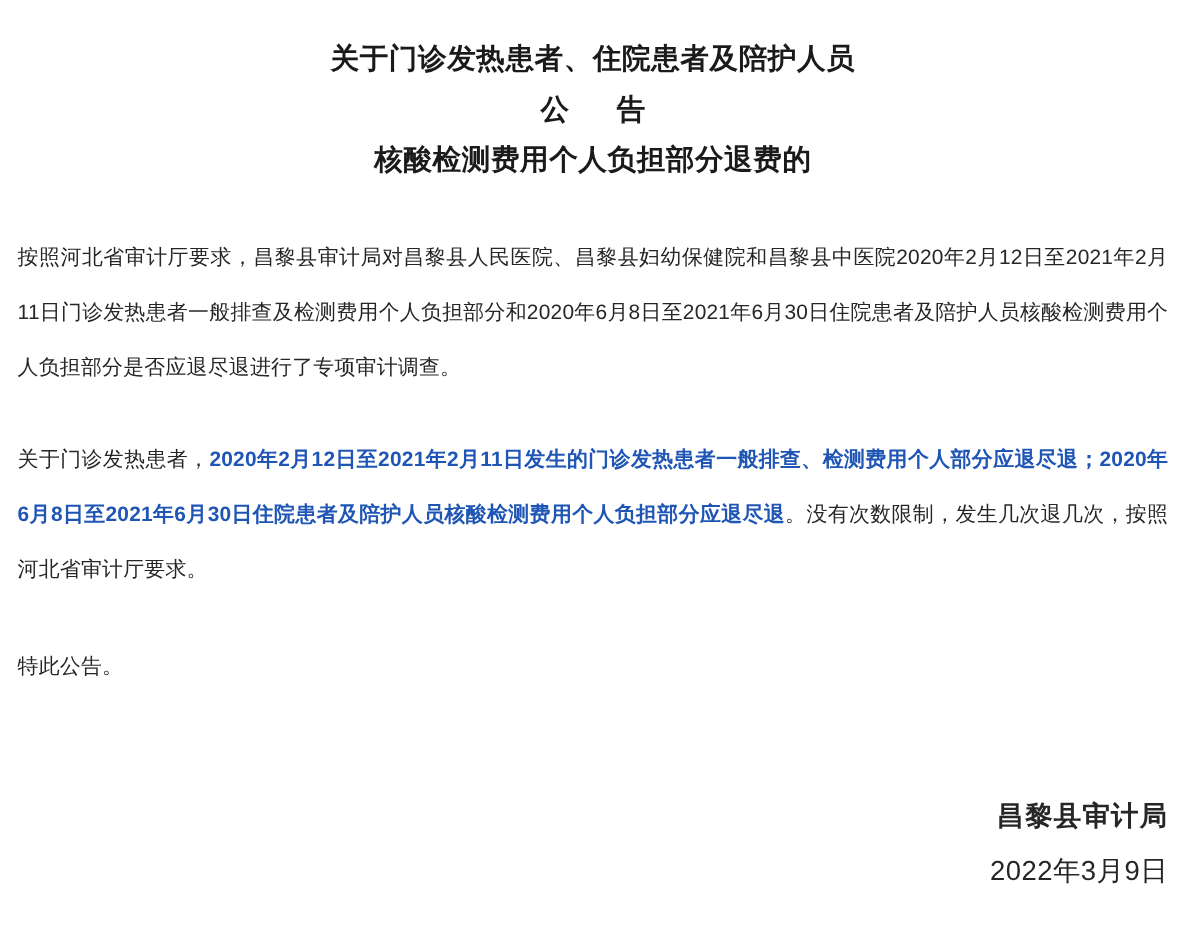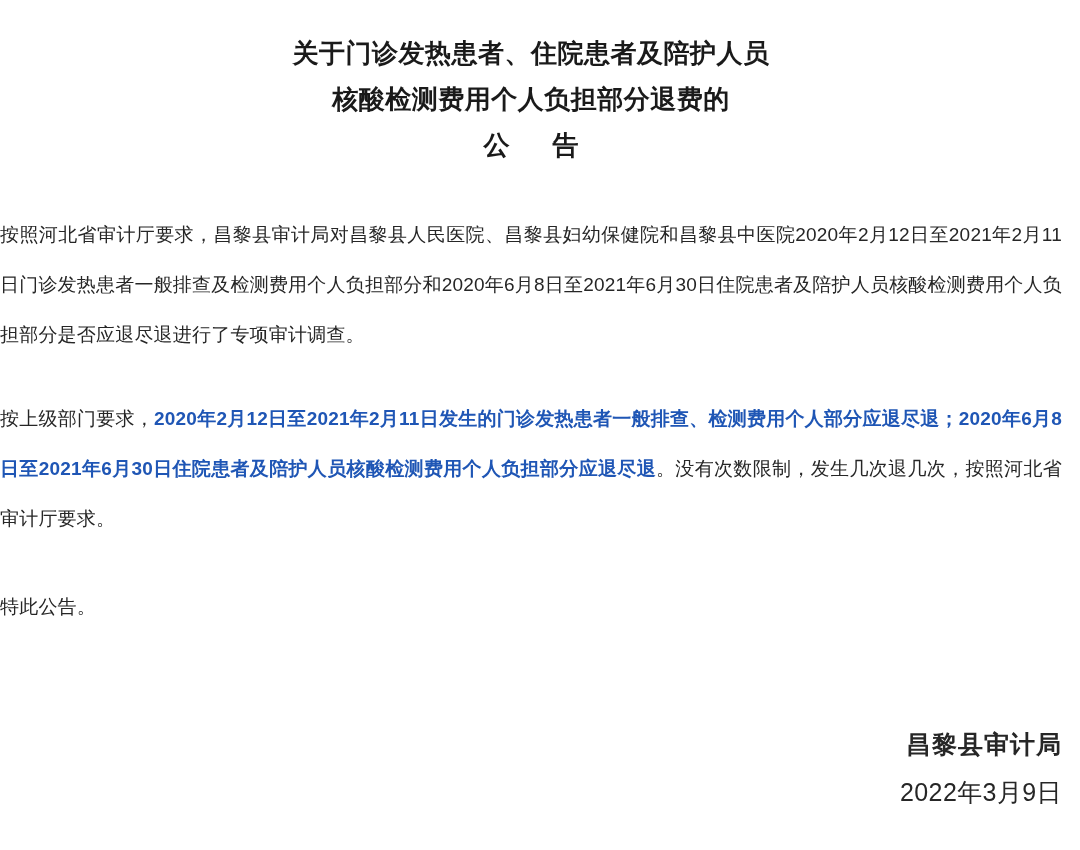--- a/index.html
+++ b/index.html
@@ -11,21 +11,21 @@
     height: 850px;
     background: #ffffff;
     font-family: "Liberation Sans", "DejaVu Sans", sans-serif;
     color: #222222;
     overflow: hidden;
   }
   .page {
     width: 1080px;
     height: 850px;
     box-sizing: border-box;
-    padding: 22px 18px 10px 0;
+    padding: 22px 18px 10px 16px;
     position: relative;
   }
   .title-block {
     text-align: center;
     font-weight: bold;
     font-size: 26px;
     line-height: 46px;
     color: #1a1a1a;
     letter-spacing: 0.5px;
     margin-top: 8px;
@@ -51,55 +51,57 @@
   }
   .para.spaced {
     margin-bottom: 38px;
   }
   .highlight {
     color: #1f56b5;
     font-weight: bold;
   }
   .closing {
     margin-top: 10px;
+    font-family: Liberation Mono, monospace;
   }
   .signature {
     position: absolute;
     right: 18px;
     bottom: 34px;
     text-align: right;
     font-size: 25px;
     line-height: 48px;
     color: #262626;
   }
   .sign-org {
     font-weight: bold;
     letter-spacing: 1px;
+    font-family: Liberation Mono, monospace;
   }
   .sign-date {
     letter-spacing: 0.4px;
     margin-left: 36px;
   }
 </style>
 </head>
 <body>
 
 <div class="page">
 
   <div class="title-block">
     <span class="title-line">关于门诊发热患者、住院患者及陪护人员</span>
+    <span class="title-line title-line-3">公  告</span>
     <span class="title-line">核酸检测费用个人负担部分退费的</span>
-    <span class="title-line title-line-3">公  告</span>
   </div>
 
   <div class="body-block">
 
     <p class="para">按照河北省审计厅要求，昌黎县审计局对昌黎县人民医院、昌黎县妇幼保健院和昌黎县中医院2020年2月12日至2021年2月11日门诊发热患者一般排查及检测费用个人负担部分和2020年6月8日至2021年6月30日住院患者及陪护人员核酸检测费用个人负担部分是否应退尽退进行了专项审计调查。</p>
 
-    <p class="para spaced"><span>按上级部门要求，</span><span class="highlight">2020年2月12日至2021年2月11日发生的门诊发热患者一般排查、检测费用个人部分应退尽退；2020年6月8日至2021年6月30日住院患者及陪护人员核酸检测费用个人负担部分应退尽退</span><span>。没有次数限制，发生几次退几次，按照河北省审计厅要求。</span></p>
+    <p class="para spaced"><span>关于门诊发热患者，</span><span class="highlight">2020年2月12日至2021年2月11日发生的门诊发热患者一般排查、检测费用个人部分应退尽退；2020年6月8日至2021年6月30日住院患者及陪护人员核酸检测费用个人负担部分应退尽退</span><span>。没有次数限制，发生几次退几次，按照河北省审计厅要求。</span></p>
 
     <p class="para closing">特此公告。</p>
 
   </div>
 
   <div class="signature">
     <div class="sign-org">昌黎县审计局</div>
     <div class="sign-date">2022年3月9日</div>
   </div>
 

